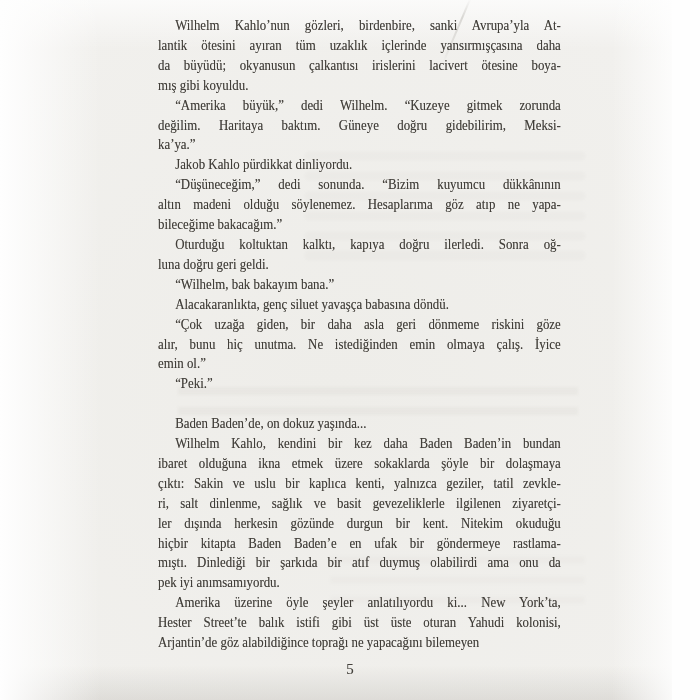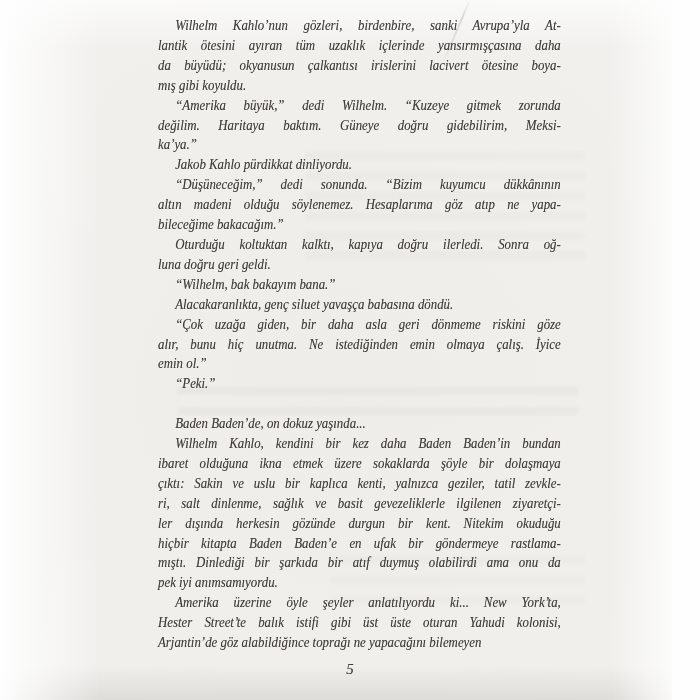--- a/index.html
+++ b/index.html
@@ -15,21 +15,20 @@
   .canvas {
     position: relative;
     width: 672px;
     height: 700px;
     background:
       linear-gradient(90deg, #fefefe 0%, rgba(254,254,254,0) 15%),
       linear-gradient(270deg, rgba(254,254,254,0.85) 0%, rgba(254,254,254,0) 9%),
       linear-gradient(180deg, rgba(254,254,254,0.75) 0%, rgba(254,254,254,0) 7%),
       linear-gradient(0deg, rgba(148,144,136,0.20) 0%, rgba(148,144,136,0) 5%),
       radial-gradient(150% 140% at 50% 56%, #eeede9 0%, #f1f0ed 45%, #f6f5f3 75%, #fbfbfa 100%);
-    font-style: italic;
   }
   
   .crease {
     position: absolute;
     left: 456px;
     top: -4px;
     width: 2px;
     height: 68px;
     transform: rotate(23deg);
     background: linear-gradient(180deg,

